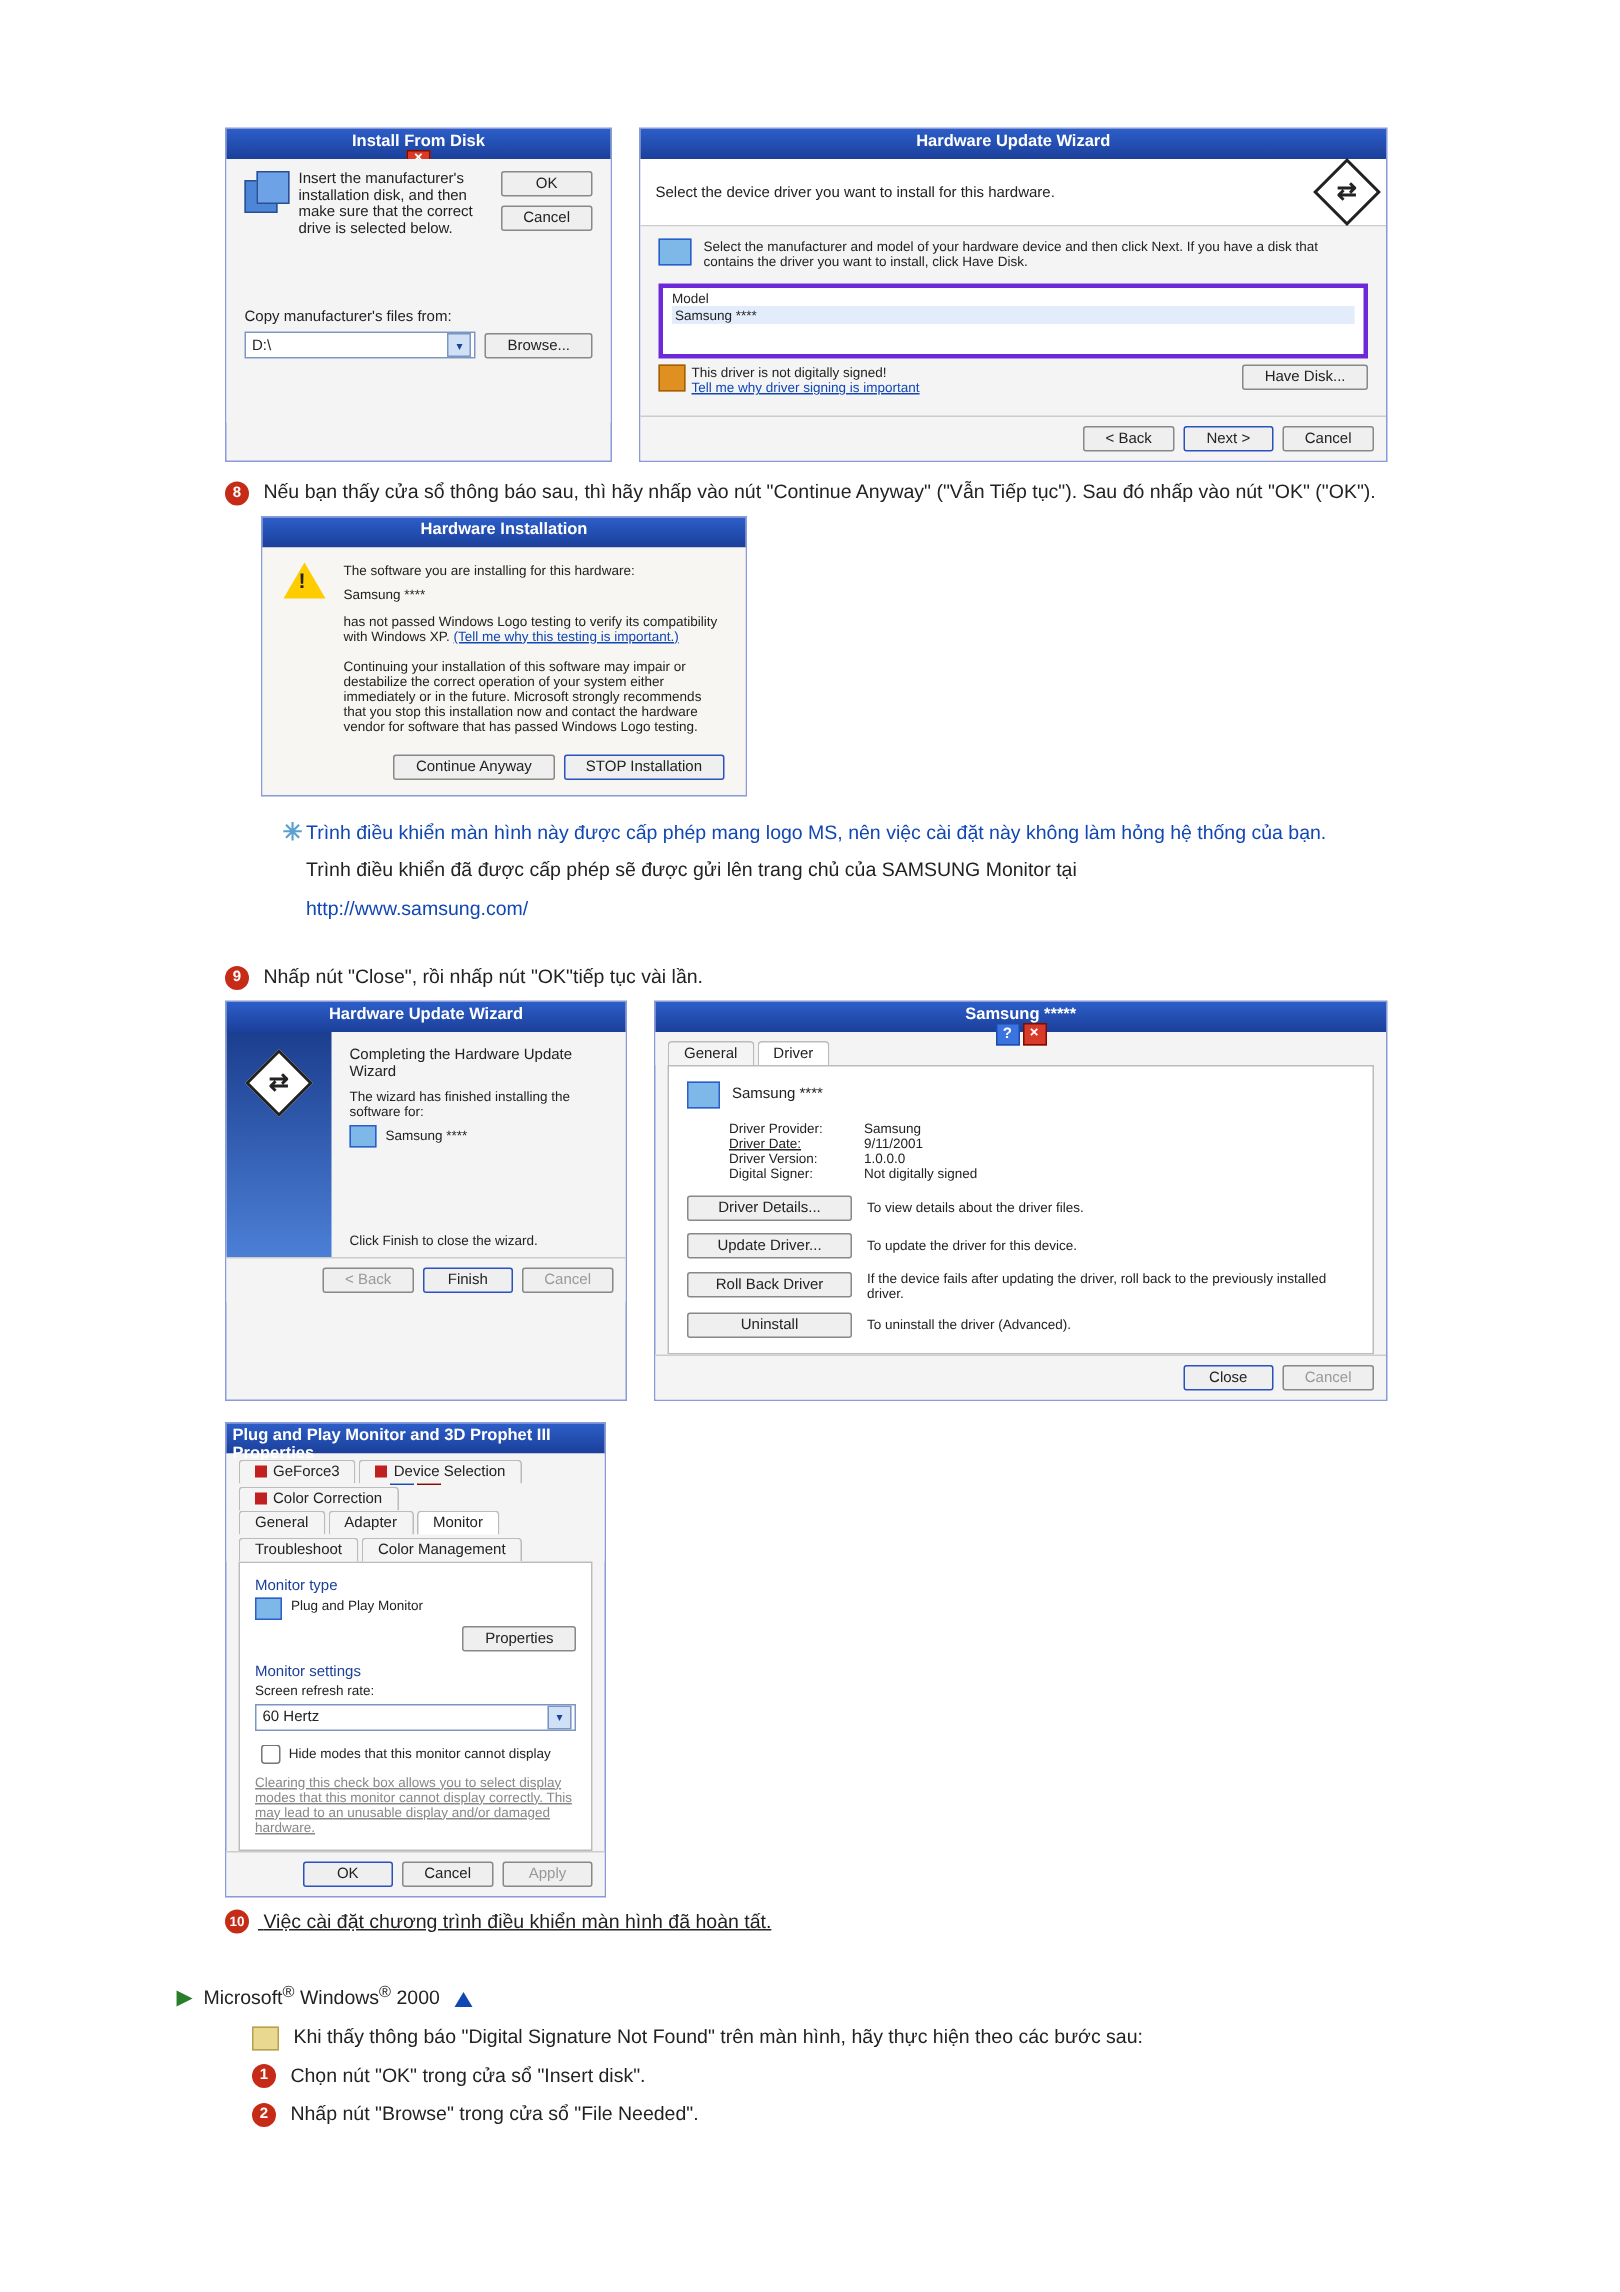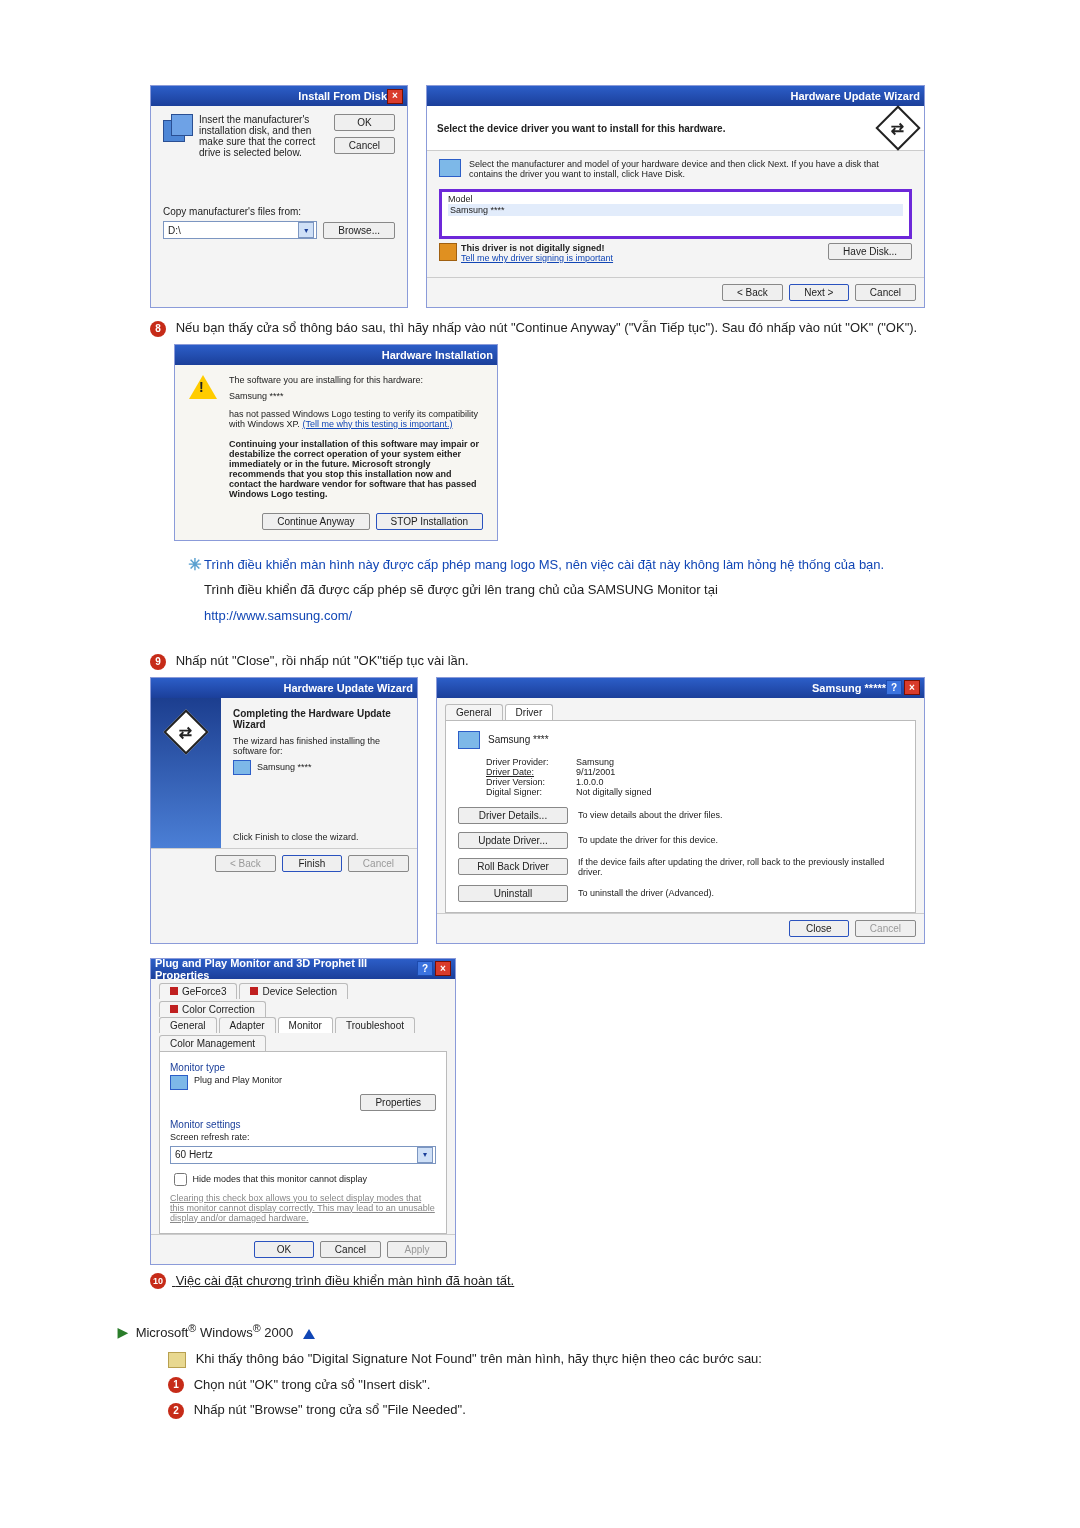--- a/index.html
+++ b/index.html
@@ -26,25 +26,26 @@
     background: #f4f4f4;
     font-size: 10px;
     color: #222;
     box-sizing: border-box;
   }
   .titlebar {
     background: linear-gradient(#2c5ec8, #1b3f9a);
     color: #fff;
     display: flex;
     align-items: center;
-    justify-content: flex-end;
+    justify-content: flex-start;
     padding: 2px 4px;
     font-size: 11px;
     font-weight: bold;
     height: 16px;
+    flex-direction: column;
   }
   .titlebar .xbtn {
     width: 14px; height: 13px;
     background: #d93b2b;
     border: 1px solid #7b0e00;
     color: #fff;
     display: flex; align-items: center; justify-content: center;
     font-size: 10px; font-weight: bold;
     line-height: 1;
   }
@@ -81,21 +82,21 @@
   .panel-body { background:#f4f4f4; padding:8px 12px 10px 12px; }
   .panel-body-hw { background:#f7f6f2; padding:10px 14px; }
   .select-box {
     border:1px solid #7c96c1; background:#fff; height:16px;
     display:flex; align-items:center; justify-content:space-between;
     padding:0 2px 0 4px; font-size:10px;
   }
   .select-box .drop { width:14px;height:14px; background:#cfe0f7; border:1px solid #7c96c1; display:flex;align-items:center;justify-content:center; font-size:8px; color:#1b3f9a;}
   .small { font-size:10px; }
   .tiny { font-size:9px; }
-  .bold { font-weight:bold; }
+  .bold { font-weight:normal; }
   .mb4{margin-bottom:4px;} .mb6{margin-bottom:6px;} .mb8{margin-bottom:8px;} .mb10{margin-bottom:10px;}
   .mt6{margin-top:6px;text-decoration:underline;} .mt10{margin-top:10px;} .mt14{margin-top:14px;} .mt20{margin-top:20px;} .mt30{margin-top:30px;}
   .btnrow { display:flex; gap:6px; justify-content:flex-end; padding:6px 8px; background:#f4f4f4; border-top:1px solid #ccc;}
   .btnrow-inset { display:flex; gap:6px; justify-content:flex-end; }
   .shield {
     width:16px;height:16px; display:inline-block;
     background:#e09020; border:1px solid #a06010;
   }
   .mon-icon { width:20px;height:16px; background:#7db8e8; border:1px solid #2c5ec8; display:inline-block; }
   .tabstrip { display:flex; gap:2px; padding:4px 8px 0 8px; background:#f4f4f4; flex-wrap:wrap; }
@@ -322,21 +323,21 @@
           <span class="tiny">To uninstall the driver (Advanced).</span>
         </div>
       </div>
       <div class="btnrow">
         <span class="btn btn-blue">Close</span>
         <span class="btn disabled">Cancel</span>
       </div>
     </div>
   </div>
 
-  <div class="winbox mt14" style="width:306px;">
+  <div class="winbox mt14" style="width:254px;">
     <div class="titlebar">
       <span>Plug and Play Monitor and 3D Prophet III Properties</span>
       <span class="rightbtns">
         <span class="helpbtn">?</span>
         <span class="xbtn">×</span>
       </span>
     </div>
     <div class="tabstrip">
       <div class="tab">
           <span style="width:8px;height:8px;background:#c02020;display:inline-block;"></span>

